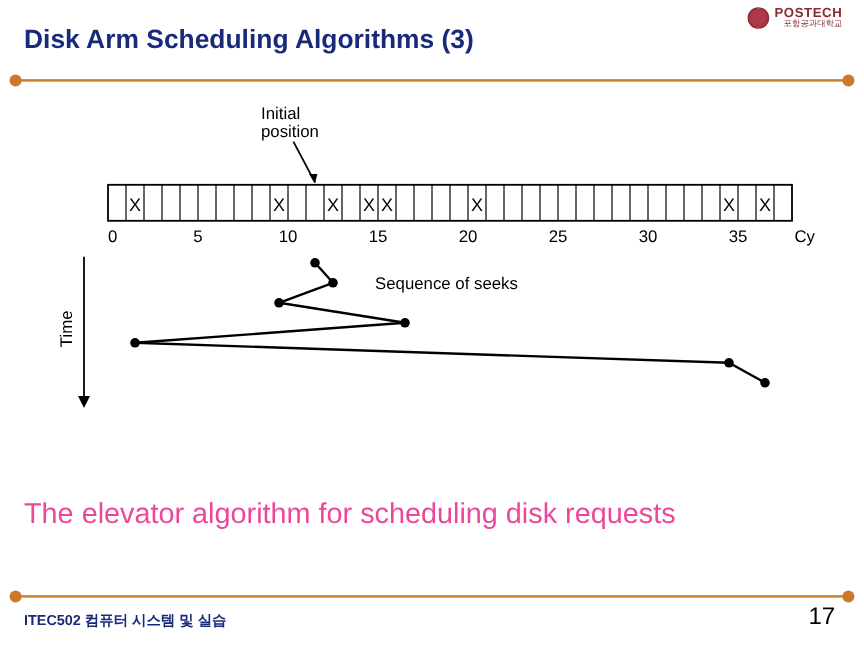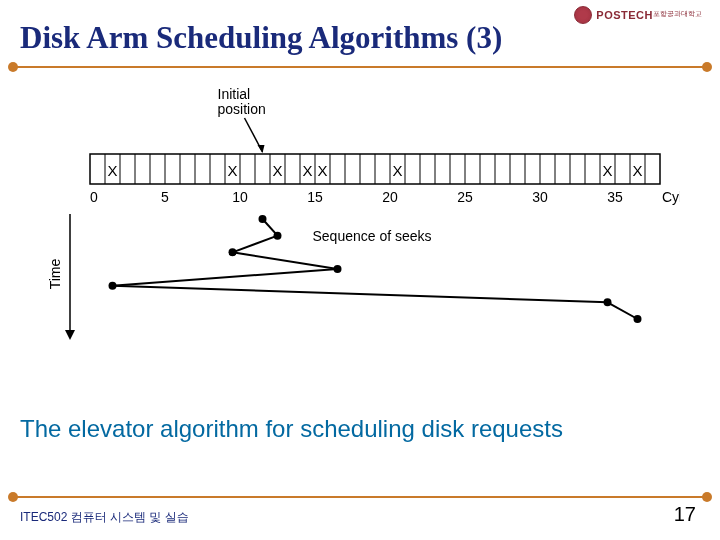--- a/index.html
+++ b/index.html
@@ -19,31 +19,31 @@
     align-items: center;
     gap: 4px;
   }
   .logo-seal {
     width: 18px;
     height: 18px;
     border-radius: 50%;
     background: radial-gradient(circle, #b03a4a 35%, #a0303f 100%);
     border: 1px solid #8a2a36;
   }
-  .logo-text { display: flex; line-height: 1; }
+  .logo-text { display: flex; flex-direction: column; line-height: 1; text-align: right; }
   .logo-main { font-size: 11px; font-weight: bold; color: #8a2a36; letter-spacing: 0.5px; }
   .logo-sub { font-size: 7px; color: #8a2a36; }
   .title {
     position: absolute;
     top: 20px;
     left: 20px;
-    font-size: 31px;
+    font-size: 22px;
     font-weight: bold;
     color: #1a2a7a;
-    font-family: Liberation Serif, serif;
+    font-family: Liberation Sans, sans-serif;
   }
   .hr-line {
     position: absolute;
     top: 66px;
     left: 12px;
     right: 12px;
     height: 2px;
     background: #c97a2a;
   }
   .hr-dot {
@@ -62,21 +62,21 @@
     left: 40px;
     width: 640px;
     height: 280px;
   }
   .caption {
     position: absolute;
     top: 415px;
     left: 20px;
     right: 20px;
     font-size: 24px;
-    color: #0369a1;
+    color: #ec4899;
     font-family: Verdana, Arial, sans-serif;
   }
   .footer-line {
     position: absolute;
     bottom: 42px;
     left: 12px;
     right: 12px;
     height: 2px;
     background: #c97a2a;
   }
@@ -88,21 +88,21 @@
     background: #c97a2a;
     border-radius: 50%;
   }
   .footer-dot.left { left: 8px; }
   .footer-dot.right { right: 8px; }
   .footer-text {
     position: absolute;
     bottom: 14px;
     left: 20px;
     font-size: 12px;
-    font-weight: normal;
+    font-weight: bold;
     color: #1a2a7a;
     font-family: Arial, sans-serif;
   }
   .page-num {
     position: absolute;
     bottom: 14px;
     right: 24px;
     font-size: 20px;
     color: #000;
   }

